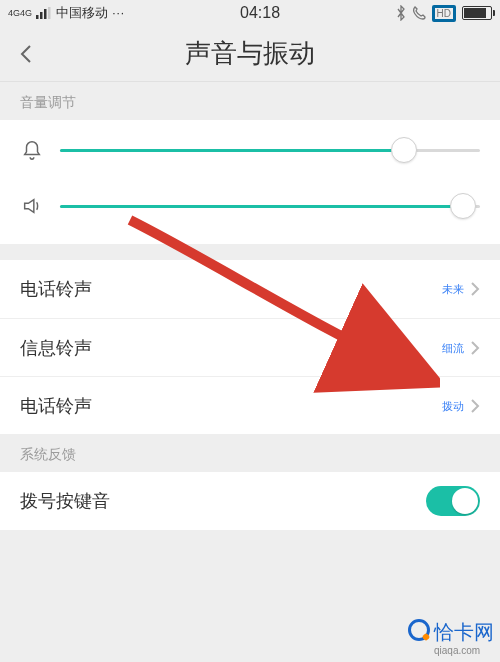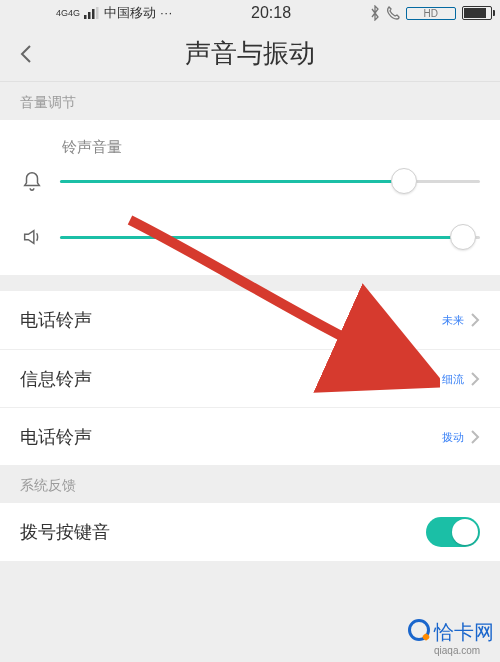--- a/index.html
+++ b/index.html
@@ -1,20 +1,20 @@
 <!DOCTYPE html>
 <html><head>
 <meta charset="utf-8">
 <style>
   * { box-sizing: border-box; margin: 0; padding: 0; }
   html, body { width: 500px; height: 662px; font-family: -apple-system, "Helvetica Neue", Arial, sans-serif; background: #eeeeee; overflow: hidden; }
   .screen { width: 500px; height: 662px; position: relative; background: #eeeeee; }
 
   .status-bar { height: 26px; display: flex; align-items: center; justify-content: space-between; padding: 0 8px; font-size: 13px; color: #333; }
-  .status-left { display: flex; align-items: center; gap: 4px; margin-left: 48px; }
+  .status-left { display: flex; align-items: center; gap: 4px; }
   .status-right { display: flex; align-items: center; gap: 6px; }
   .sig-label { font-size: 9px; line-height: 8px; }
   .battery { width: 30px; height: 14px; border: 1.5px solid #333; border-radius: 2px; position: relative; }
   .battery::after { content: ""; position: absolute; right: -4px; top: 3px; width: 2.5px; height: 6px; background: #333; border-radius: 0 1px 1px 0; }
   .battery-fill { position: absolute; left: 1px; top: 1px; bottom: 1px; width: 80%; background: #333; }
 
   .nav { height: 56px; background: #eeeeee; position: relative; display: flex; align-items: center; justify-content: center; border-bottom: 1px solid #e0e0e0; }
   .back { position: absolute; left: 14px; top: 50%; transform: translateY(-50%); width: 24px; height: 24px; }
   .title { font-size: 26px; color: #333; font-weight: 400; }
 
@@ -55,49 +55,48 @@
     <div class="status-left">
       <div class="sig-label">4G4G</div>
       <svg width="16" height="12" viewBox="0 0 16 12">
           <rect x="0" y="8" width="2.5" height="4" fill="#333"></rect>
           <rect x="4" y="5" width="2.5" height="7" fill="#333"></rect>
           <rect x="8" y="2" width="2.5" height="10" fill="#333"></rect>
           <rect x="12" y="0" width="2.5" height="12" fill="#ccc"></rect>
         </svg>
       <span>中国移动 ···</span>
     </div>
-    <div style="font-size:16px;">20:18</div>
+    <div style="font-size:16px;">04:18</div>
     <div class="status-right">
       <svg width="10" height="16" viewBox="0 0 10 16" fill="none" stroke="#777" stroke-width="1.3">
           <path d="M2 4 L8 12 L5 15 L5 1 L8 4 L2 12"></path>
         </svg>
       <svg width="14" height="14" viewBox="0 0 14 14" fill="none" stroke="#777" stroke-width="1.3">
           <path d="M3 1 C1 3 1 5 3 8 C5 11 8 13 11 13 C12 13 13 12 13 11 L11 9 L9 10 C7 9 5 7 4 5 L5 3 Z"></path>
         </svg>
-      <span style="font-size:10px;color:#777;border:1px solid #0369a1;padding:0 17px;border-radius:2px;">HD</span>
+      <span style="font-size:10px;color:#777;border:3px solid #0369a1;padding:0 2px;border-radius:2px;">HD</span>
       <div class="battery">
           <div class="battery-fill"></div>
         </div>
     </div>
   </div>
 
   <div class="nav">
     <div class="back">
       <svg width="24" height="24" viewBox="0 0 24 24" fill="none" stroke="#666" stroke-width="2">
           <polyline points="16 4 8 12 16 20"></polyline>
         </svg>
     </div>
     <div class="title">声音与振动</div>
   </div>
 
   <div class="section-header">音量调节</div>
 
   <div class="panel">
     <div class="slider-group">
-      <div class="slider-title">铃声音量</div>
       <div class="slider-row">
         <div class="icon-slot">
           <svg width="22" height="22" viewBox="0 0 24 24" fill="none" stroke="#666" stroke-width="1.6">
               <path d="M6 9a6 6 0 0 1 12 0v5l2 3H4l2-3z"></path>
               <path d="M10 20a2 2 0 0 0 4 0"></path>
             </svg>
         </div>
         <div class="slider-track">
           <div class="slider-fill" style="width:82%"></div>
           <div class="slider-thumb" style="left:82%"></div>

